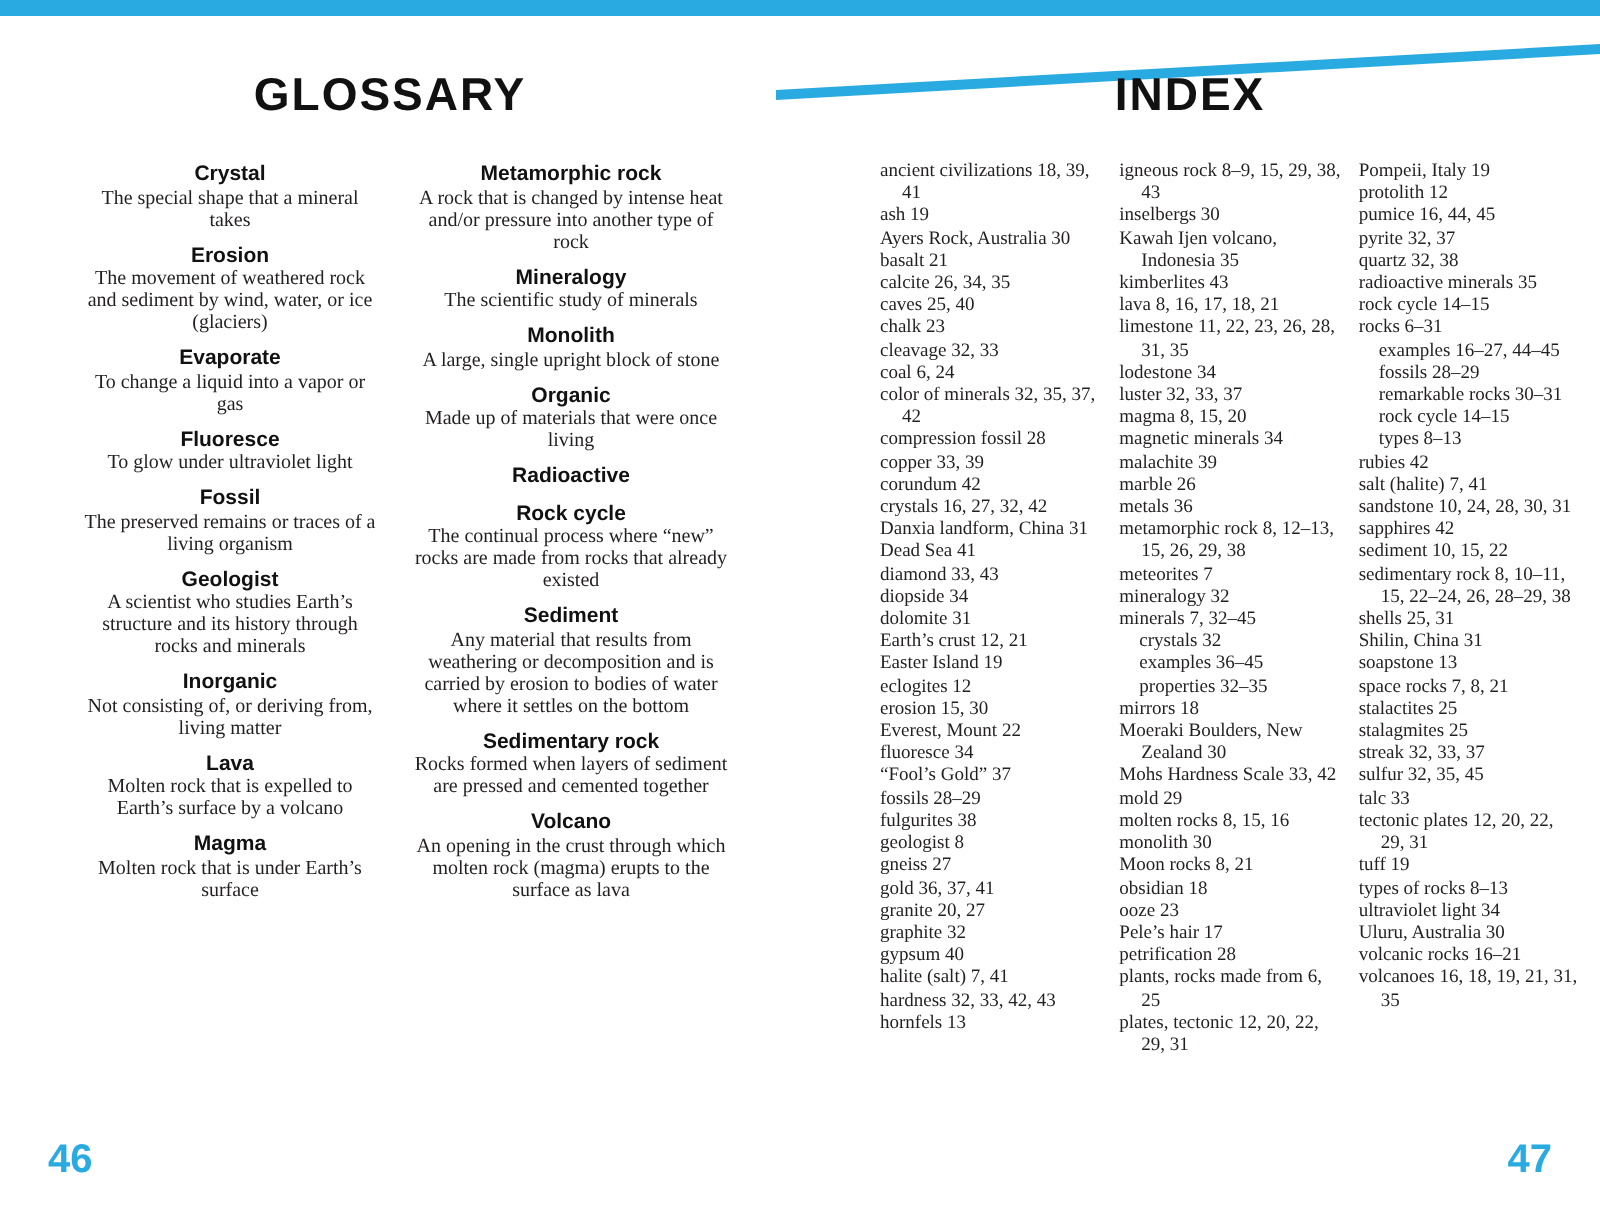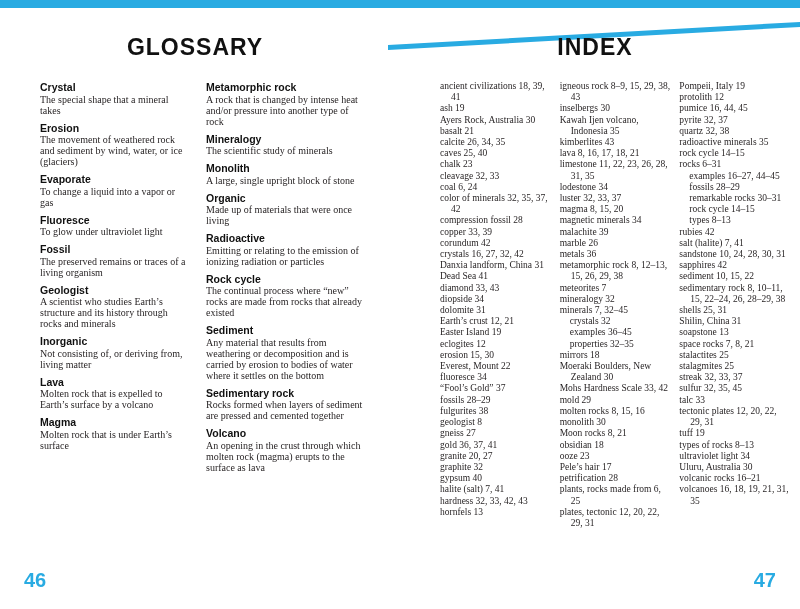--- a/index.html
+++ b/index.html
@@ -17,21 +17,21 @@
   .swoosh { position: absolute; left: 388px; top: 22px; width: 412px; height: 28px; }
   .page { position: absolute; top: 0; height: 609px; }
   .page.left  { left: 0;   width: 390px; }
   .page.right { left: 390px; width: 410px; }
   .page-title {
     margin-top: 34px; text-align: center;
     font-family: "Liberation Sans", sans-serif; font-weight: 700;
     font-size: 23px; letter-spacing: 1px; color: #111;
   }
   
-  .gloss-cols { display: flex; gap: 16px; margin: 20px 25px 13px 40px; }
+  .gloss-cols { display: flex; gap: 16px; margin: 20px 25px 13px 40px; text-align: center; }
   .gcol { flex: 1; }
   .gcol + .gcol { flex: 1.06; }
   .gentry { margin-bottom: 6px; }
   .gterm {
     font-family: "Liberation Sans", sans-serif; font-weight: 700;
     font-size: 10.5px; line-height: 12.5px; color: #111;
   }
   .gdef { font-size: 10px; line-height: 11px; }
   
   .index-cols { display: flex; gap: 9px; margin: 20px 10px 0 50px; }
@@ -112,21 +112,20 @@
           <div class="gentry">
             <div class="gterm">Monolith</div>
             <div class="gdef">A large, single upright block of stone</div>
           </div>
           <div class="gentry">
             <div class="gterm">Organic</div>
             <div class="gdef">Made up of materials that were once living</div>
           </div>
           <div class="gentry">
             <div class="gterm">Radioactive</div>
-            <div class="gdef">Emitting or relating to the emission of ionizing radiation or particles</div>
           </div>
           <div class="gentry">
             <div class="gterm">Rock cycle</div>
             <div class="gdef">The continual process where “new” rocks are made from rocks that already existed</div>
           </div>
           <div class="gentry">
             <div class="gterm">Sediment</div>
             <div class="gdef">Any material that results from weathering or decomposition and is carried by erosion to bodies of water where it settles on the bottom</div>
           </div>
           <div class="gentry">

